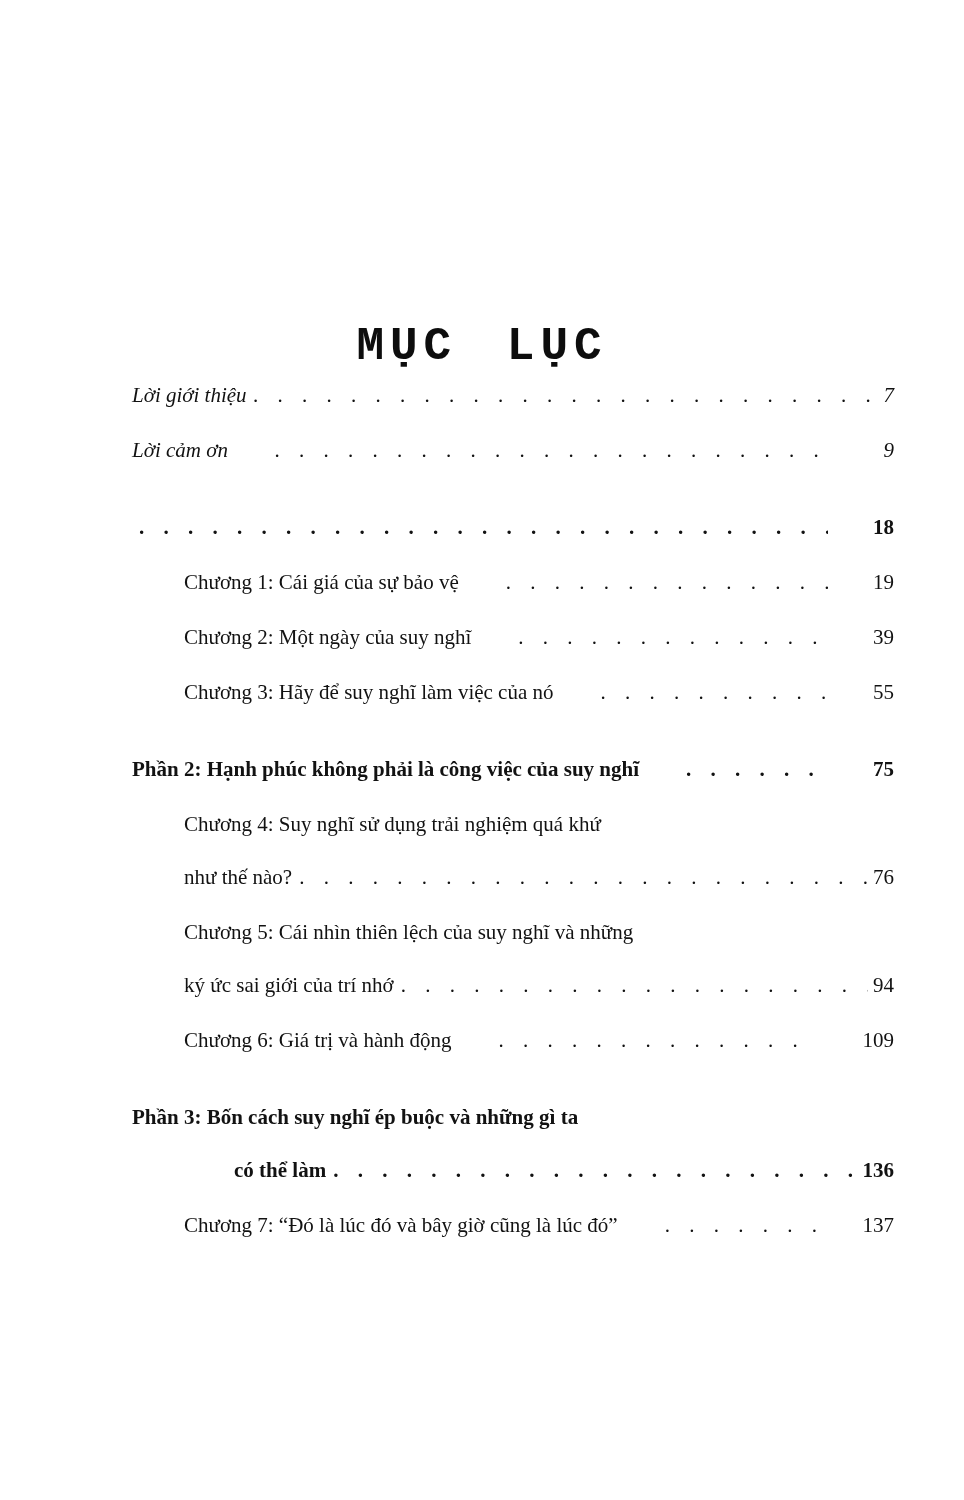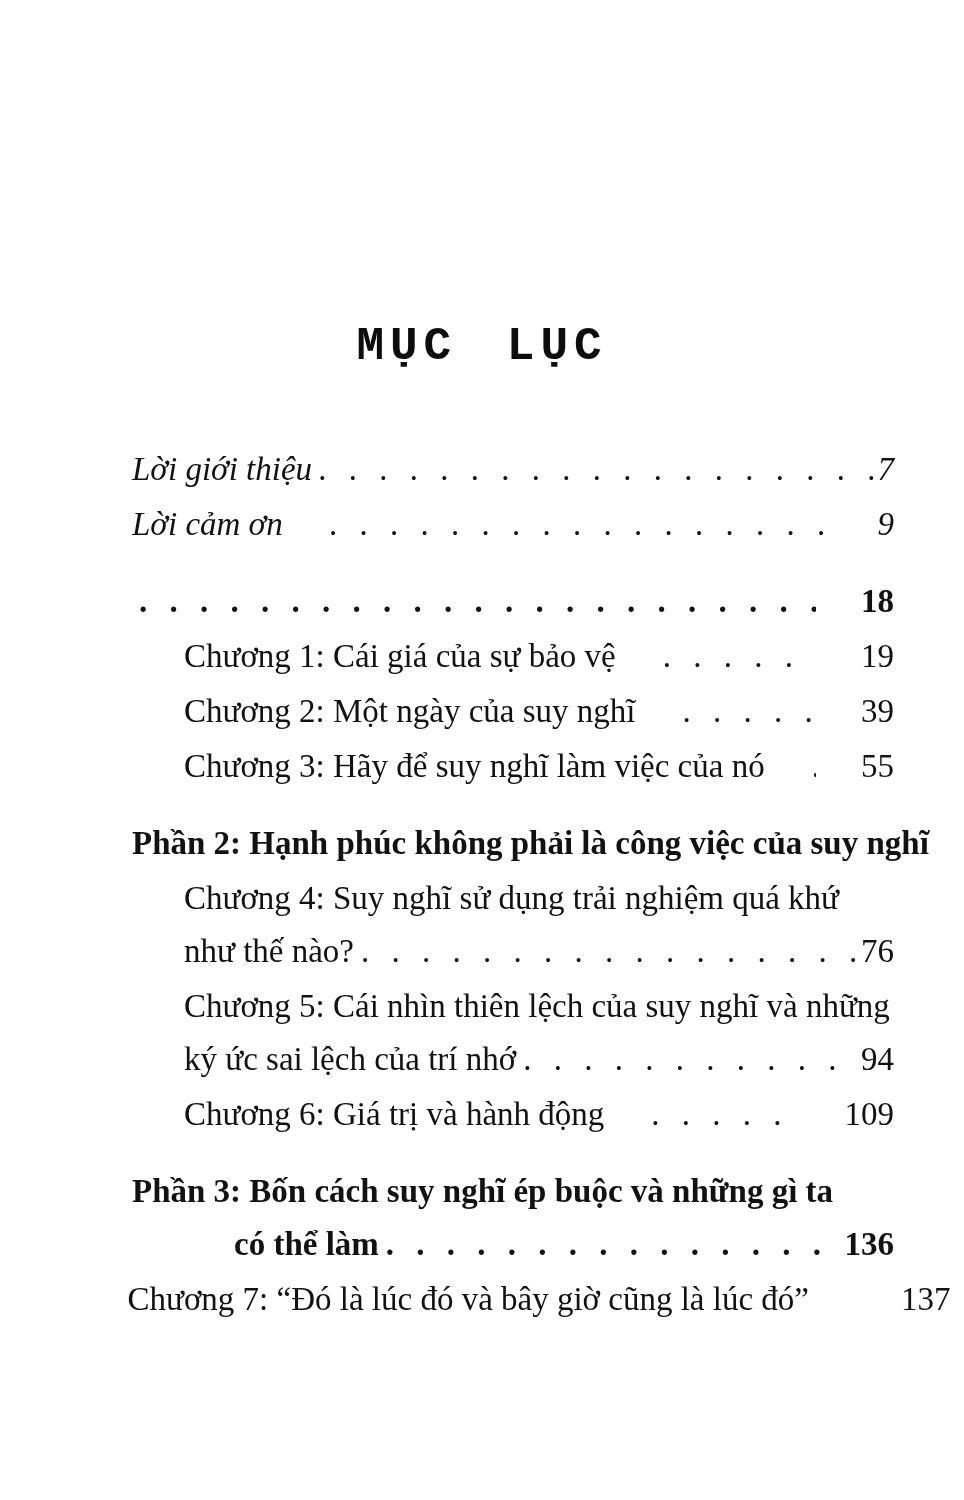--- a/index.html
+++ b/index.html
@@ -8,34 +8,33 @@
     position: relative;
     width: 964px;
     height: 1500px;
     background: #ffffff;
     color: #121212;
     font-family: "Liberation Serif", serif;
     overflow: hidden;
   }
   .title {
     padding-top: 320px;
-    margin-bottom: 74px;
     text-align: center;
     font-family: "Liberation Mono", monospace;
     font-weight: bold;
     font-size: 46px;
     line-height: 54px;
     letter-spacing: 6px;
     word-spacing: 16px;
     color: #0d0d0d;
   }
   .toc {
     margin-left: 132px;
     margin-right: 70px;
-    font-size: 33px;
+    font-size: 21px;
   }
   .row {
     display: flex;
     align-items: baseline;
     line-height: 42px;
   }
   .entry { margin-top: 13px; gap: 40px; }
   .entry.part-gap { margin-top: 35px; }
   .line1 { line-height: 42px; white-space: nowrap; }
   .cont { margin-top: 11px; }
@@ -114,21 +113,21 @@
       <div class="row cont">
         <span class="label">như thế nào?</span>
         <span class="dots"></span>
         <span class="pagenum">76</span>
       </div>
     </div>
 
     <div class="chapter entry">
       <div class="line1">Chương 5: Cái nhìn thiên lệch của suy nghĩ và những</div>
       <div class="row cont">
-        <span class="label">ký ức sai lệch của trí nhớ</span>
+        <span class="label">ký ức sai giới của trí nhớ</span>
         <span class="dots"></span>
         <span class="pagenum">94</span>
       </div>
     </div>
 
     <div class="row chapter entry">
       <span class="label">Chương 6: Giá trị và hành động</span>
       <span class="dots"></span>
       <span class="pagenum">109</span>
     </div>

